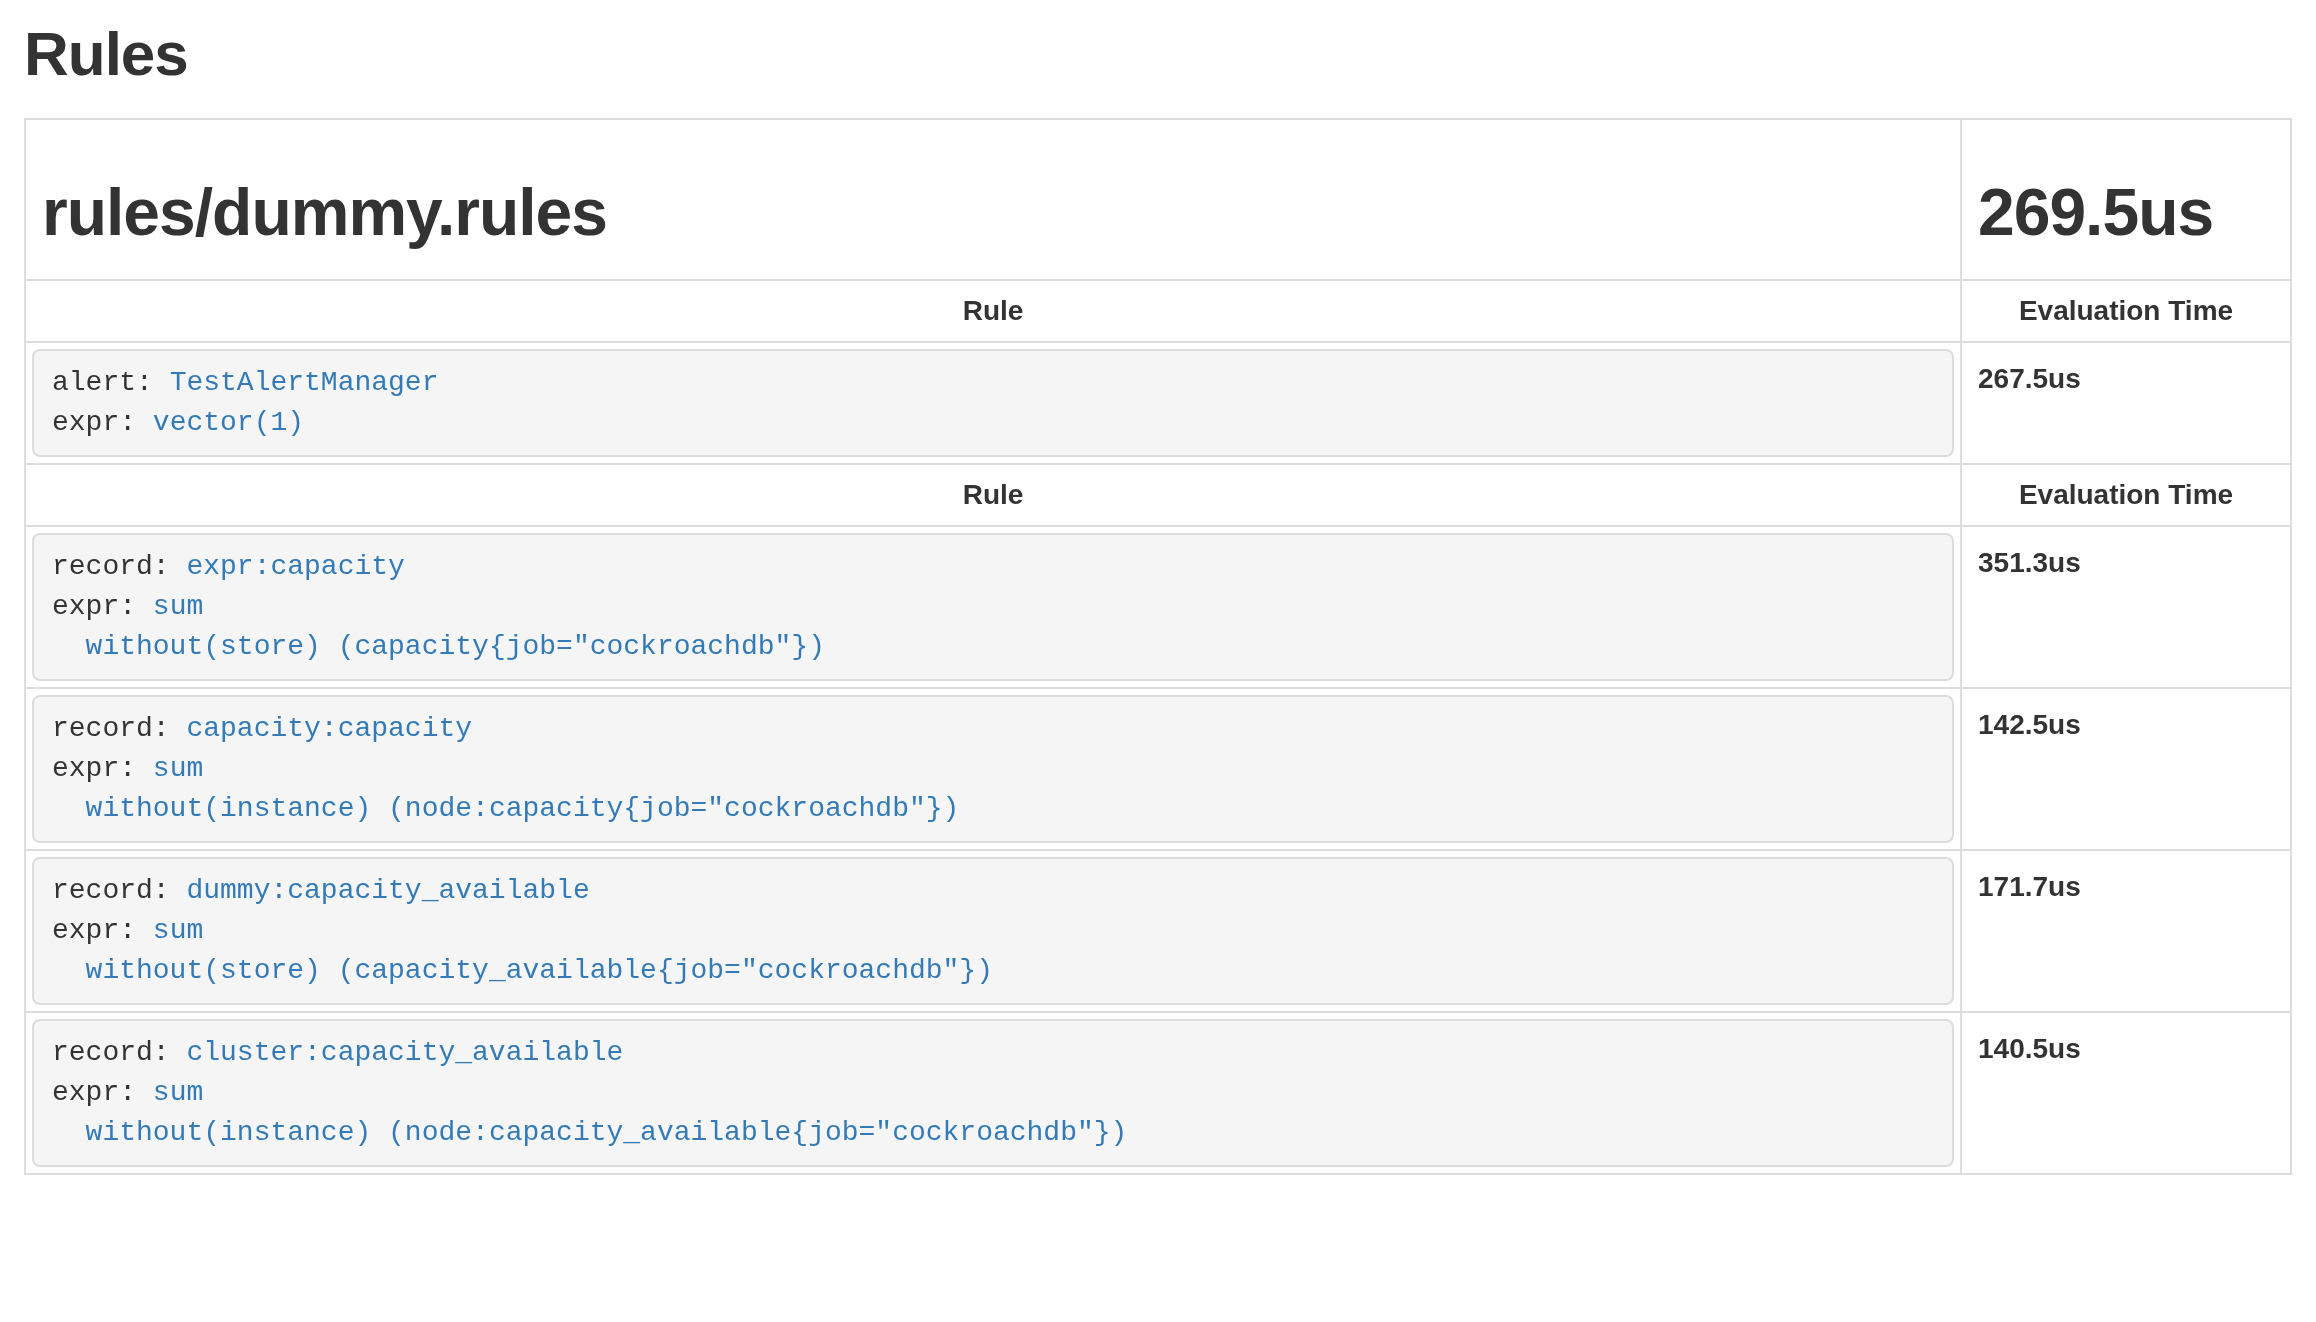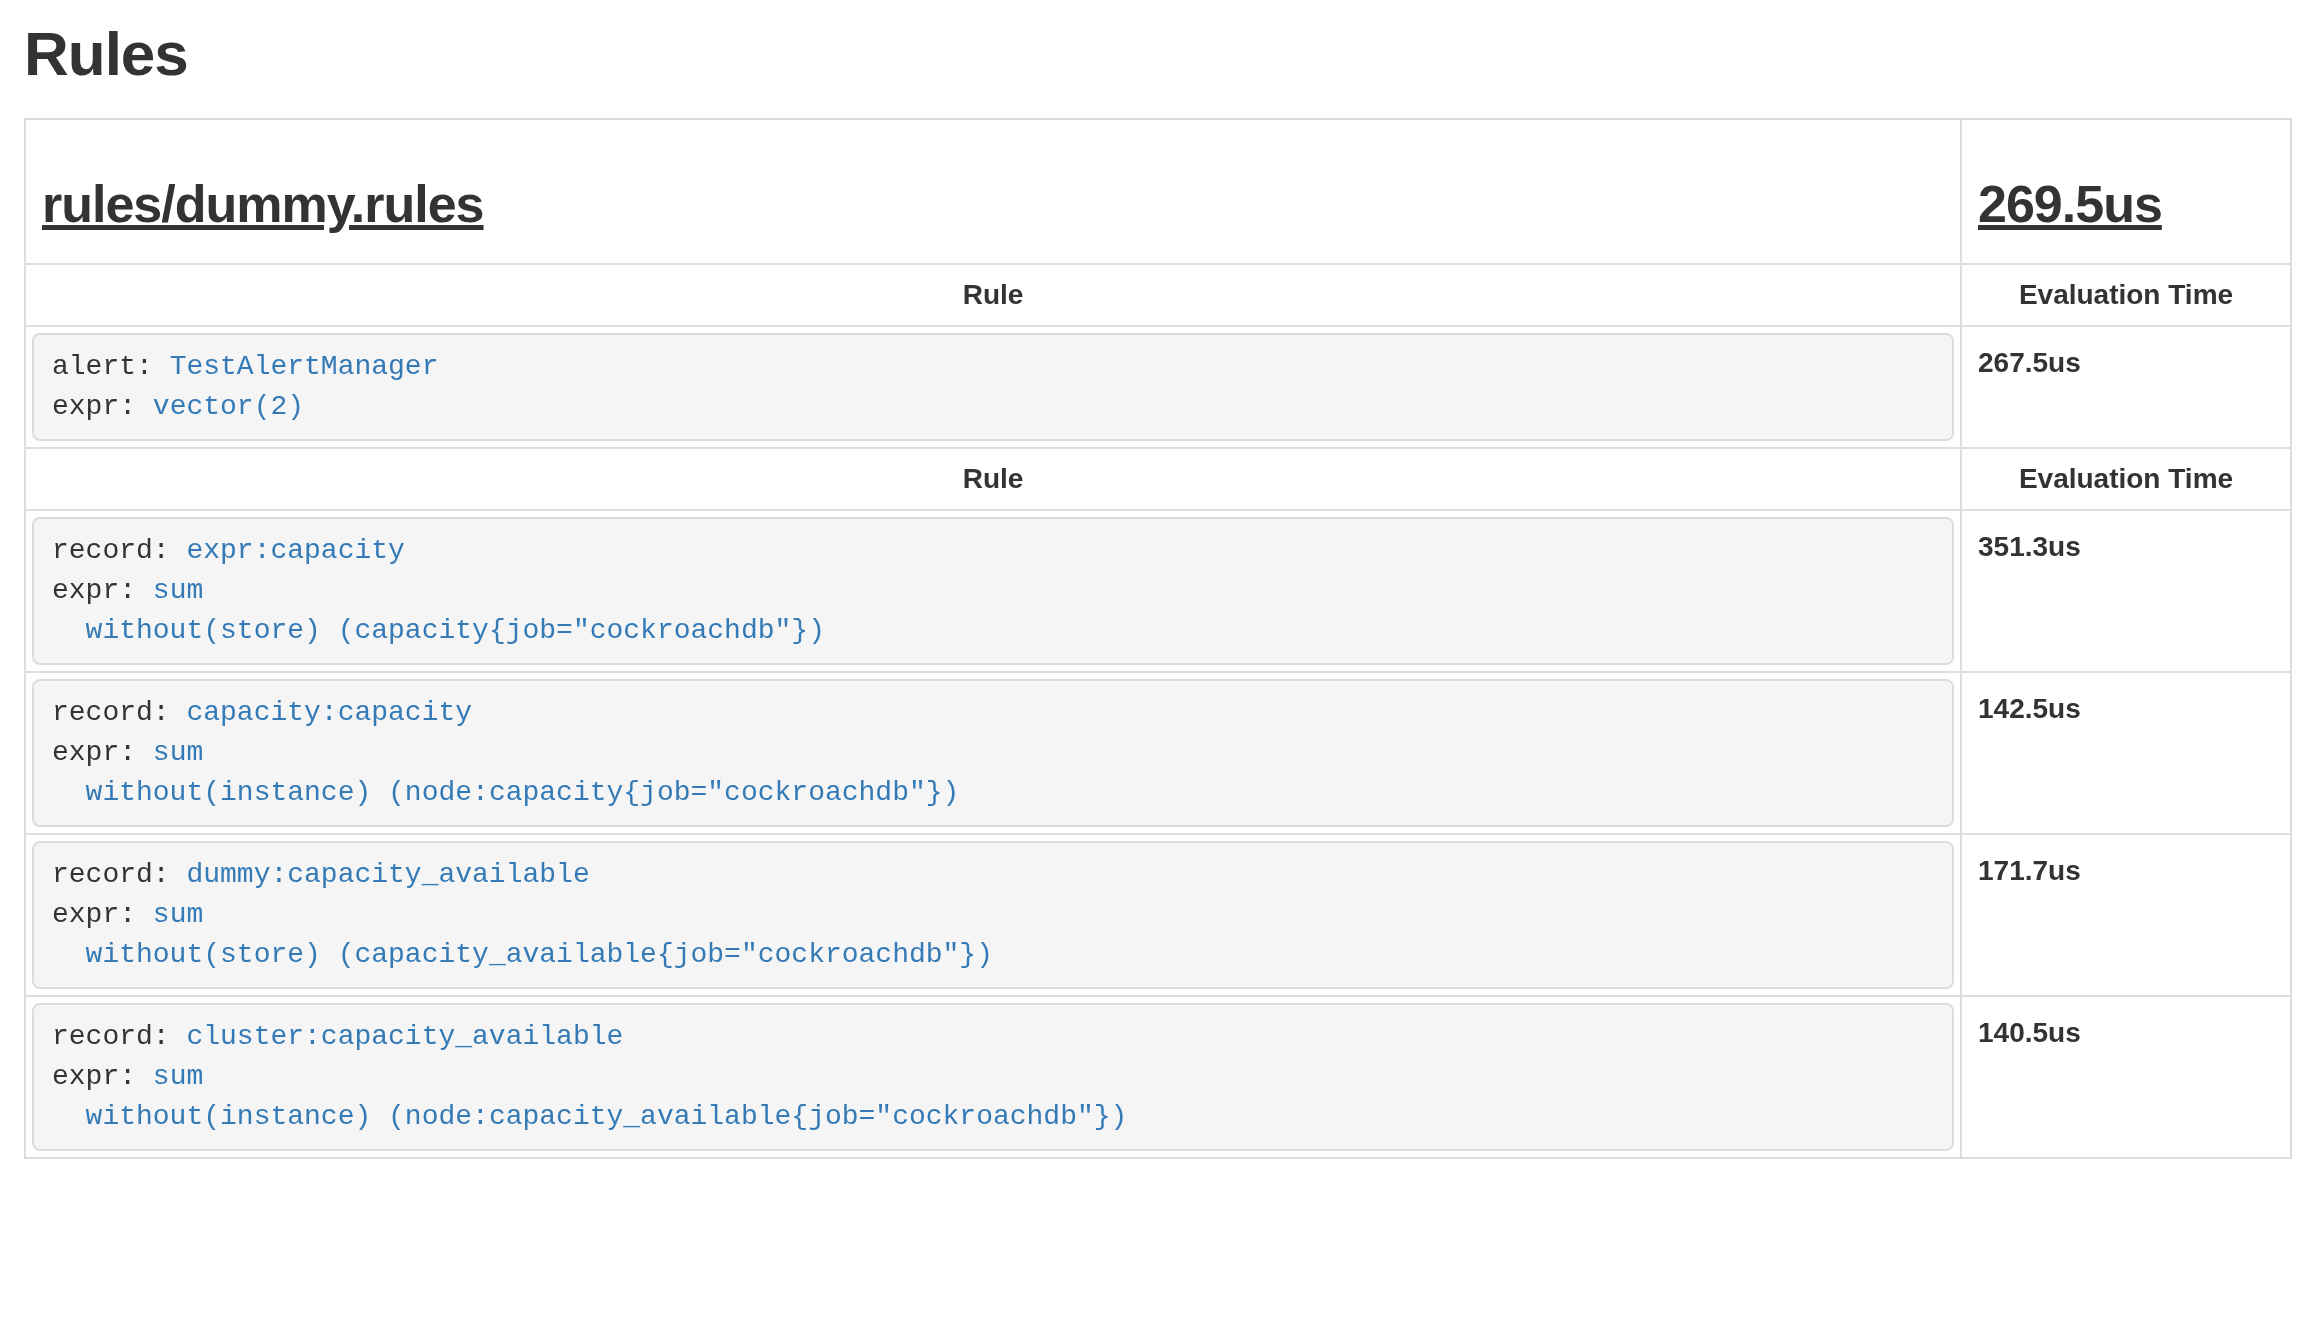--- a/index.html
+++ b/index.html
@@ -23,23 +23,23 @@
   }
   table.rules-table{
     width:100%;border-collapse:collapse;table-layout:fixed;
     margin-top:30px;border:2px solid var(--table_border);
     background:#ffffff;
   }
   col.col-time{width:330px;}
   td{border:2px solid var(--table_border);vertical-align:top;}
   td.group-cell{padding:16px;}
   h2.group-h{
-    font-size:52px;font-weight:600;line-height:1.1;
+    font-size:66px;font-weight:600;line-height:1.1;
     margin:40px 0 14px 0;letter-spacing:-1px;
-    white-space:nowrap;overflow:hidden;text-decoration:underline;
+    white-space:nowrap;overflow:hidden;
   }
   td.col-header-cell{padding:14px 16px;font-weight:bold;font-size:28px;text-align:center;}
   td.rule-cell{padding:6px;margin-left:11px;}
   td.time-cell{padding:16px;font-size:28px;line-height:40px;font-weight:bold;}
   pre.rule-pre{
     margin:0;background:var(--pre_background);
     border:2px solid var(--pre_border);border-radius:8px;
     padding:12px 18px;
     font-family:"Liberation Mono","DejaVu Sans Mono",monospace;
     font-size:28px;line-height:40px;white-space:pre;
@@ -67,21 +67,21 @@
           <td class="group-cell">
             <h2 class="group-h">269.5us</h2>
           </td>
         </tr>
         <tr class="col-header-row">
           <td class="col-header-cell">Rule</td>
           <td class="col-header-cell">Evaluation Time</td>
         </tr>
         <tr class="rule-row">
           <td class="rule-cell">
-            <pre class="rule-pre"><span class="code-line"><span class="code-plain">alert: </span><a class="code-link">TestAlertManager</a></span><span class="code-line"><span class="code-plain">expr: </span><a class="code-link">vector(2)</a></span></pre>
+            <pre class="rule-pre"><span class="code-line"><span class="code-plain">alert: </span><a class="code-link">TestAlertManager</a></span><span class="code-line"><span class="code-plain">expr: </span><a class="code-link">vector(1)</a></span></pre>
           </td>
           <td class="time-cell">267.5us</td>
         </tr>
         <tr class="col-header-row">
           <td class="col-header-cell">Rule</td>
           <td class="col-header-cell">Evaluation Time</td>
         </tr>
         <tr class="rule-row">
           <td class="rule-cell">
             <pre class="rule-pre"><span class="code-line"><span class="code-plain">record: </span><a class="code-link">expr:capacity</a></span><span class="code-line"><span class="code-plain">expr: </span><a class="code-link">sum</a></span><span class="code-line"><span class="code-plain">  </span><a class="code-link">without(store) (capacity{job="cockroachdb"})</a></span></pre>

